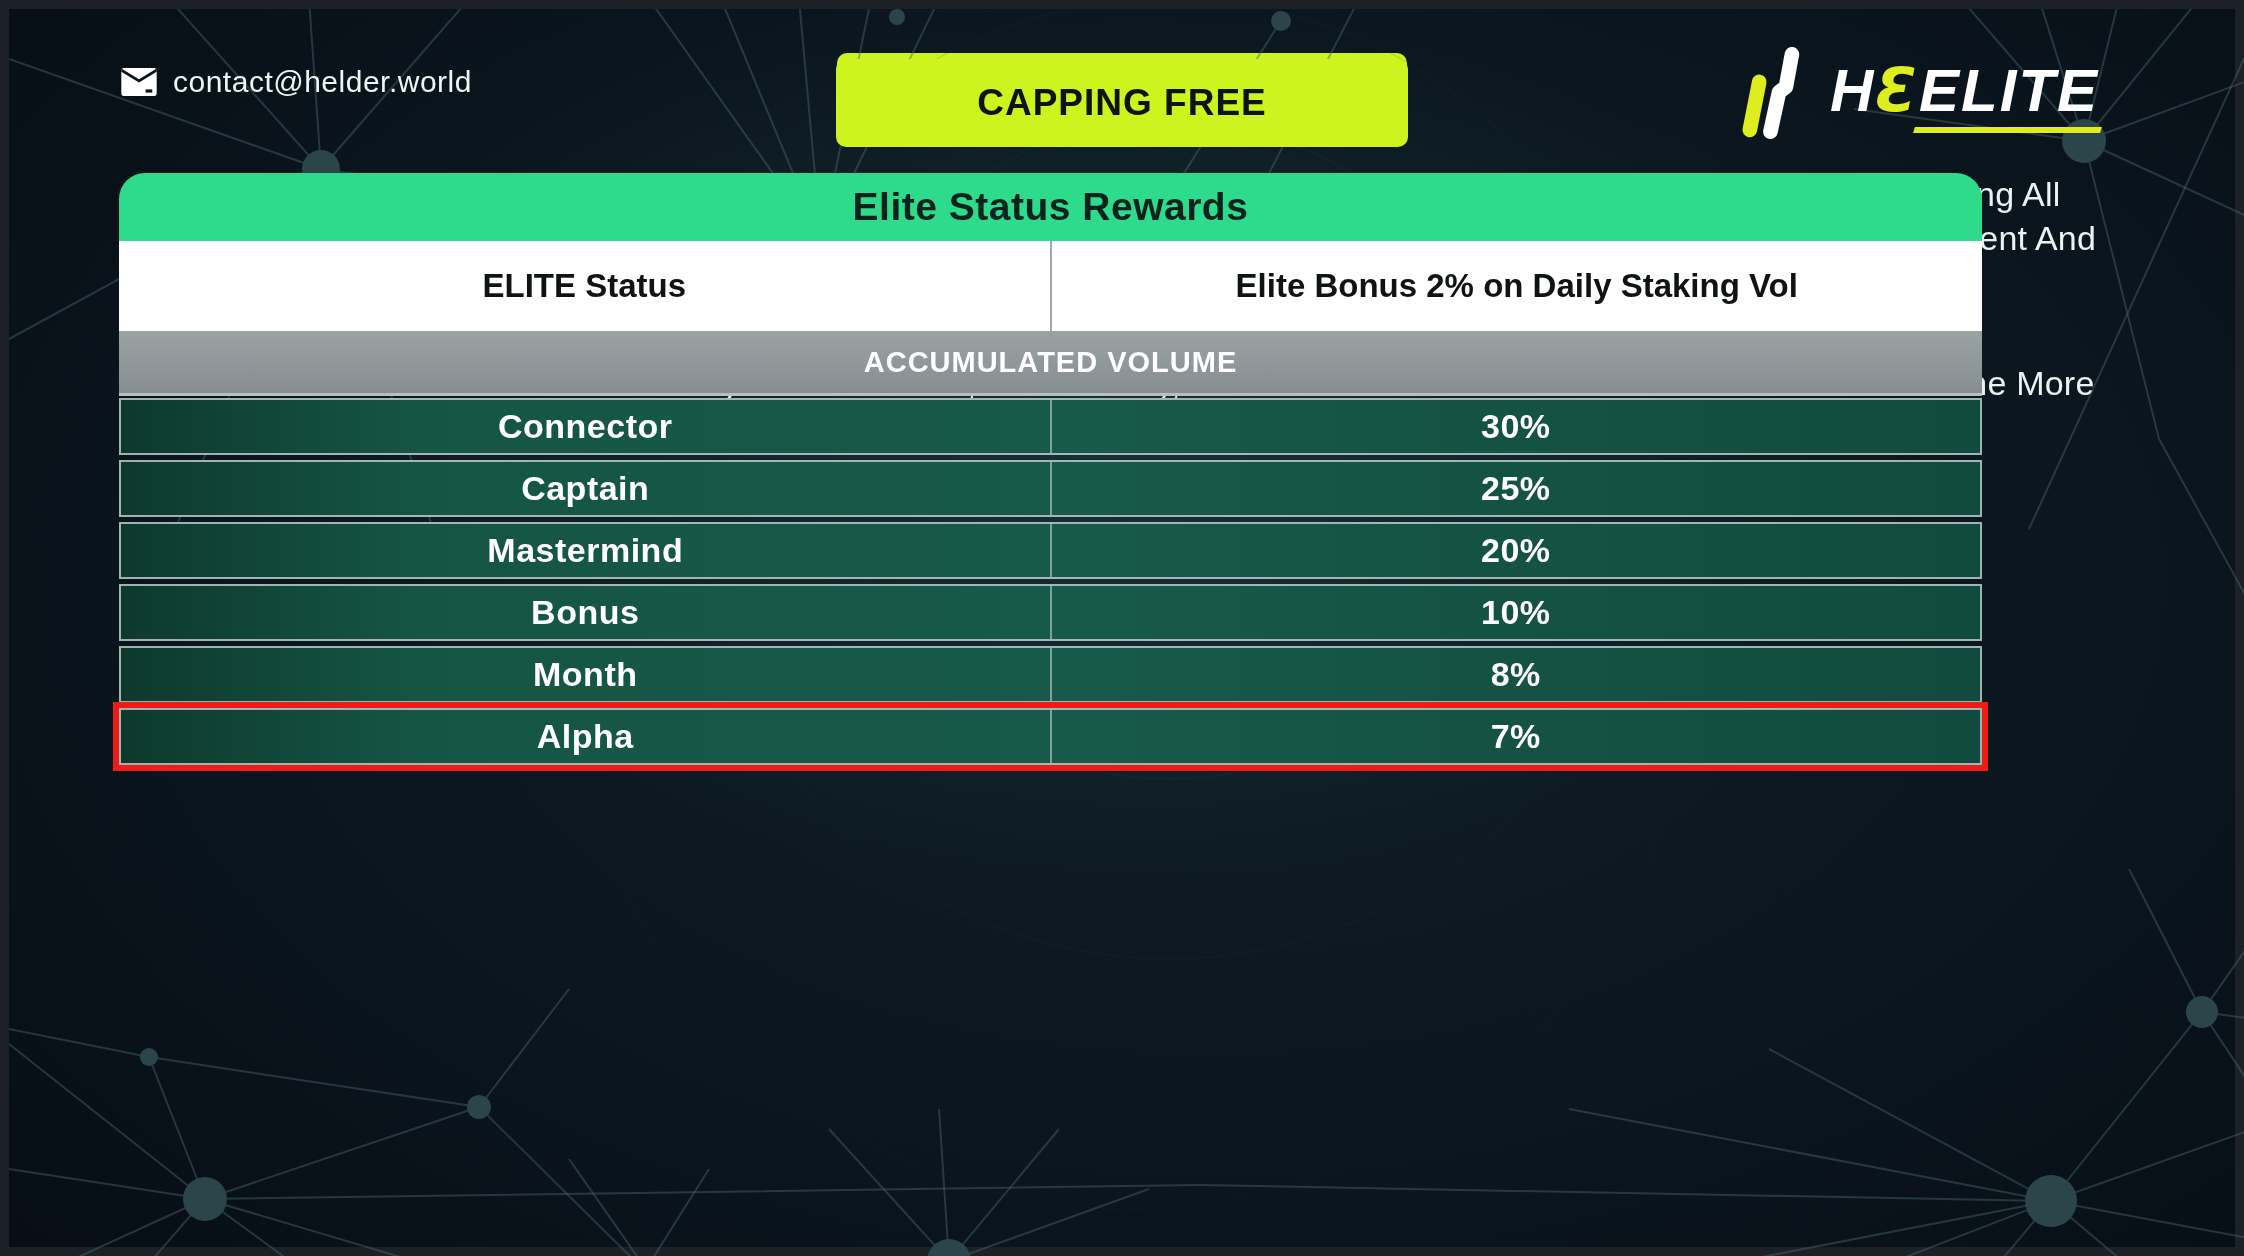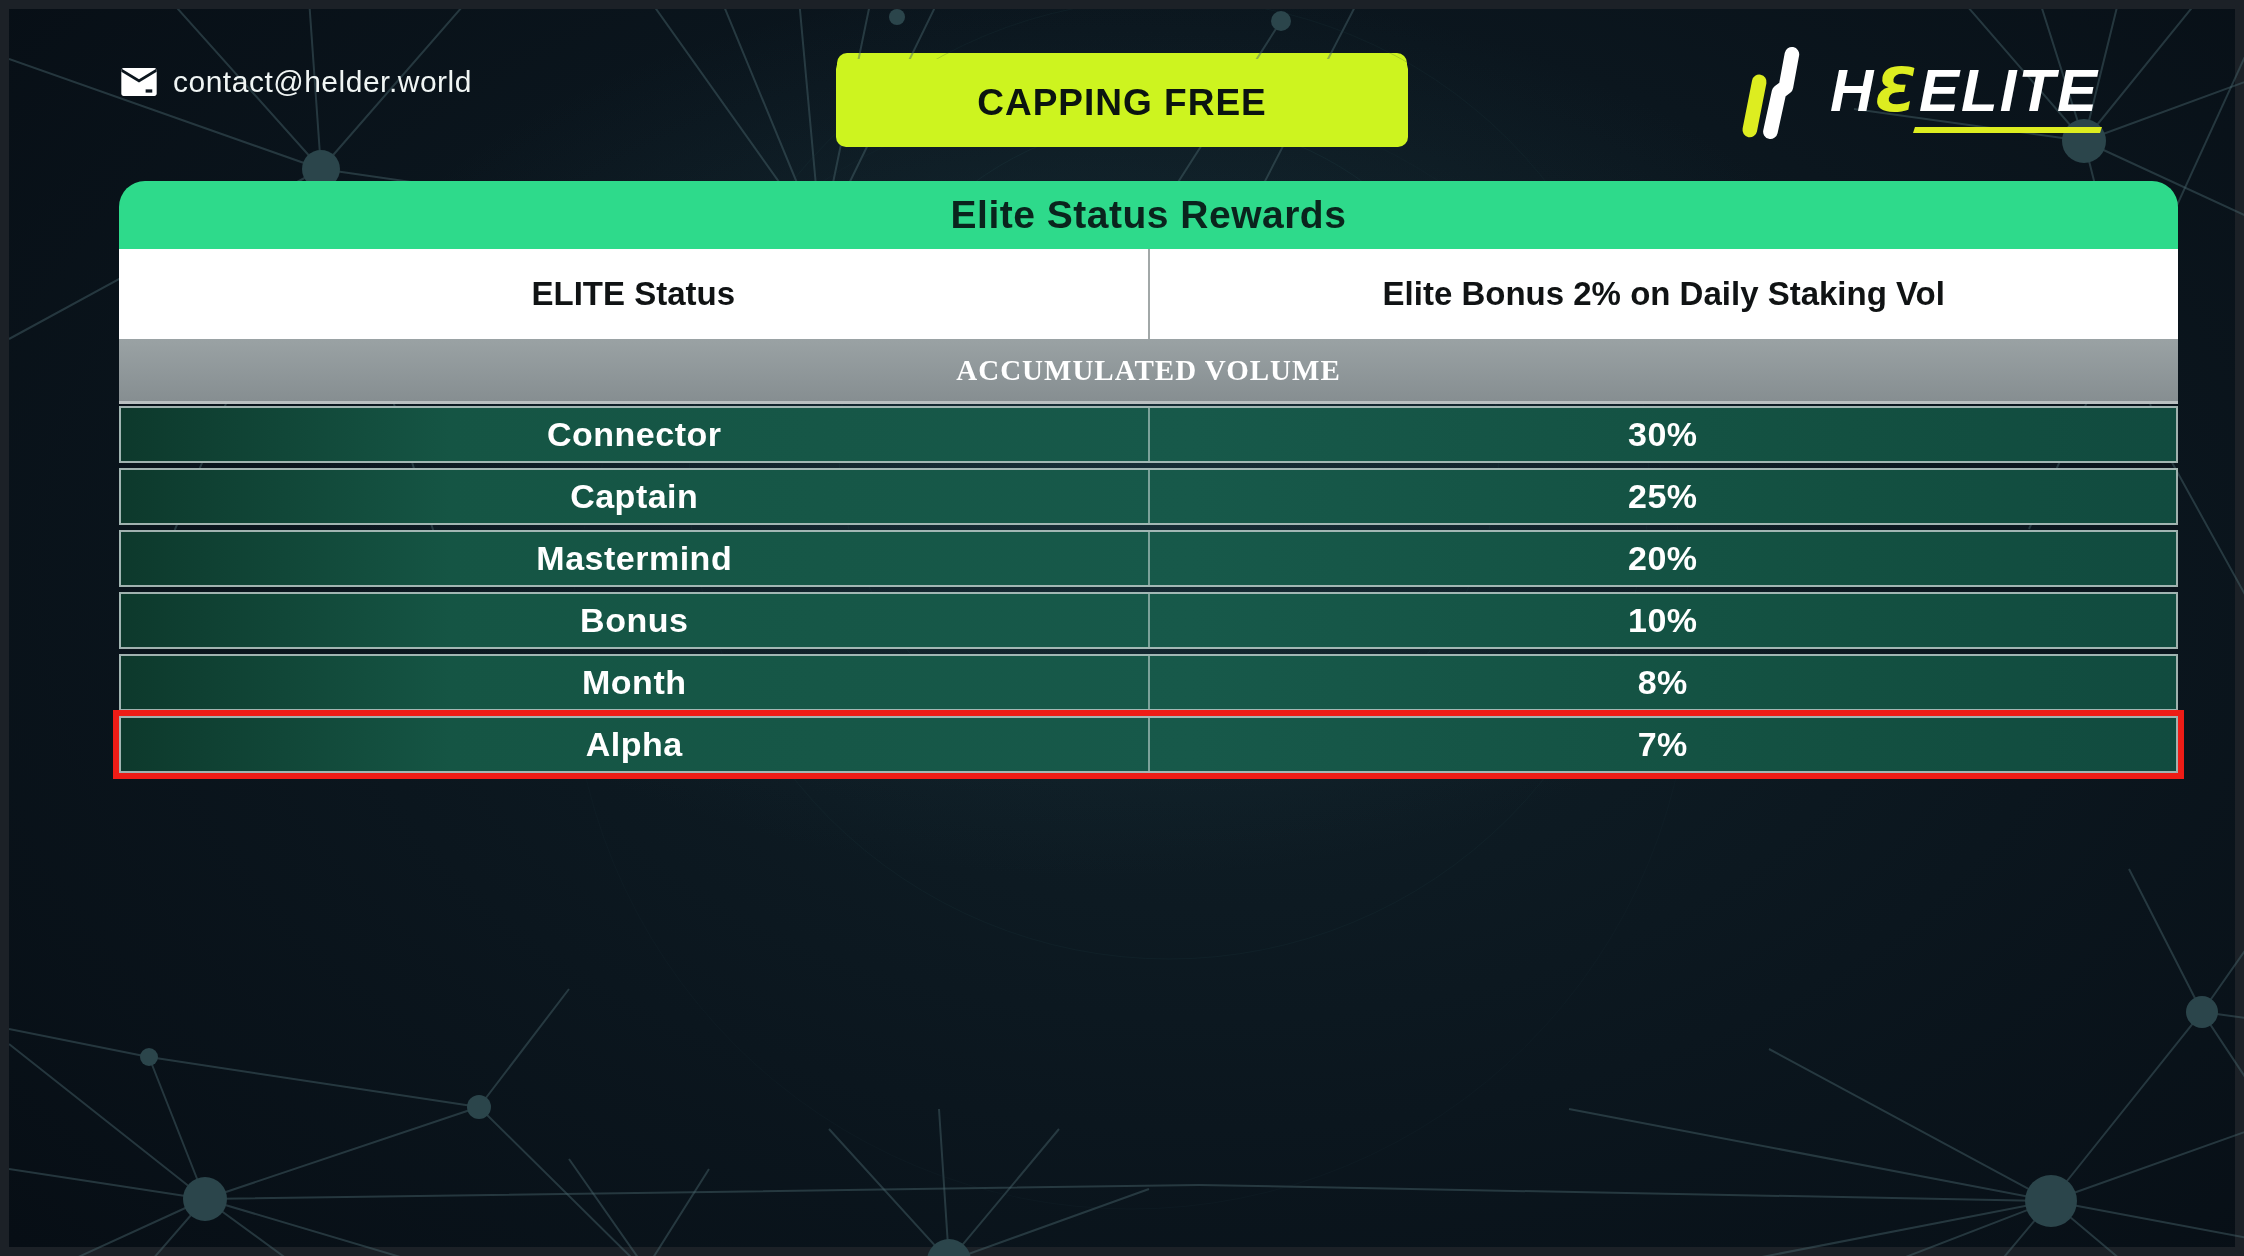--- a/index.html
+++ b/index.html
@@ -37,38 +37,37 @@
     font-style:italic;font-weight:700;font-size:60px;letter-spacing:2px;color:#ffffff;
     padding-right:6px;
   }
   .logo-text .logo-e{color:var(--logo_lime,#dded20);font-family:"DejaVu Sans",sans-serif;}
   .logo-underline{
     position:absolute;right:4px;bottom:-8px;width:68%;height:6px;
     background:var(--logo_lime,#dded20);transform:skewX(-18deg);
   }
 
   
-  .content{position:absolute;left:110px;top:172px;width:2059px;}
+  .content{position:absolute;left:110px;top:164px;width:1863px;}
   .t-title{
     height:68px;border-radius:26px 26px 0 0;background:var(--green_header,#2eda8b);
     display:flex;align-items:center;justify-content:center;
     color:#0a241d;font-size:39px;font-weight:700;letter-spacing:.5px;
   }
   .t-head{height:90px;background:#ffffff;display:flex;}
   .t-head .cell{
     flex:1;display:flex;align-items:center;justify-content:center;
     color:#101314;font-size:33px;font-weight:700;
   }
   .t-head .cell:first-child{border-right:2px solid #a2a8a8;}
   .t-section{
     height:62px;background:linear-gradient(180deg,#9aa2a4 0%,#868e91 100%);
     display:flex;align-items:center;justify-content:center;
     color:#ffffff;font-size:29px;font-weight:700;letter-spacing:1px;
     border-bottom:3px solid #b9bfc0;
-    font-family:Liberation Serif, serif;
   }
   .t-rows{margin-top:2px;display:flex;flex-direction:column;gap:5px;}
   .t-row{
     height:57px;box-sizing:border-box;display:flex;
     border:2px solid rgba(198,208,207,.8);
     background:linear-gradient(90deg,
       var(--row_green_left,#0d392c) 0%, #155544 16%,
       var(--row_green,#17594a) 52%, #135041 84%,
       var(--row_green_right,#114b3f) 100%);
   }

